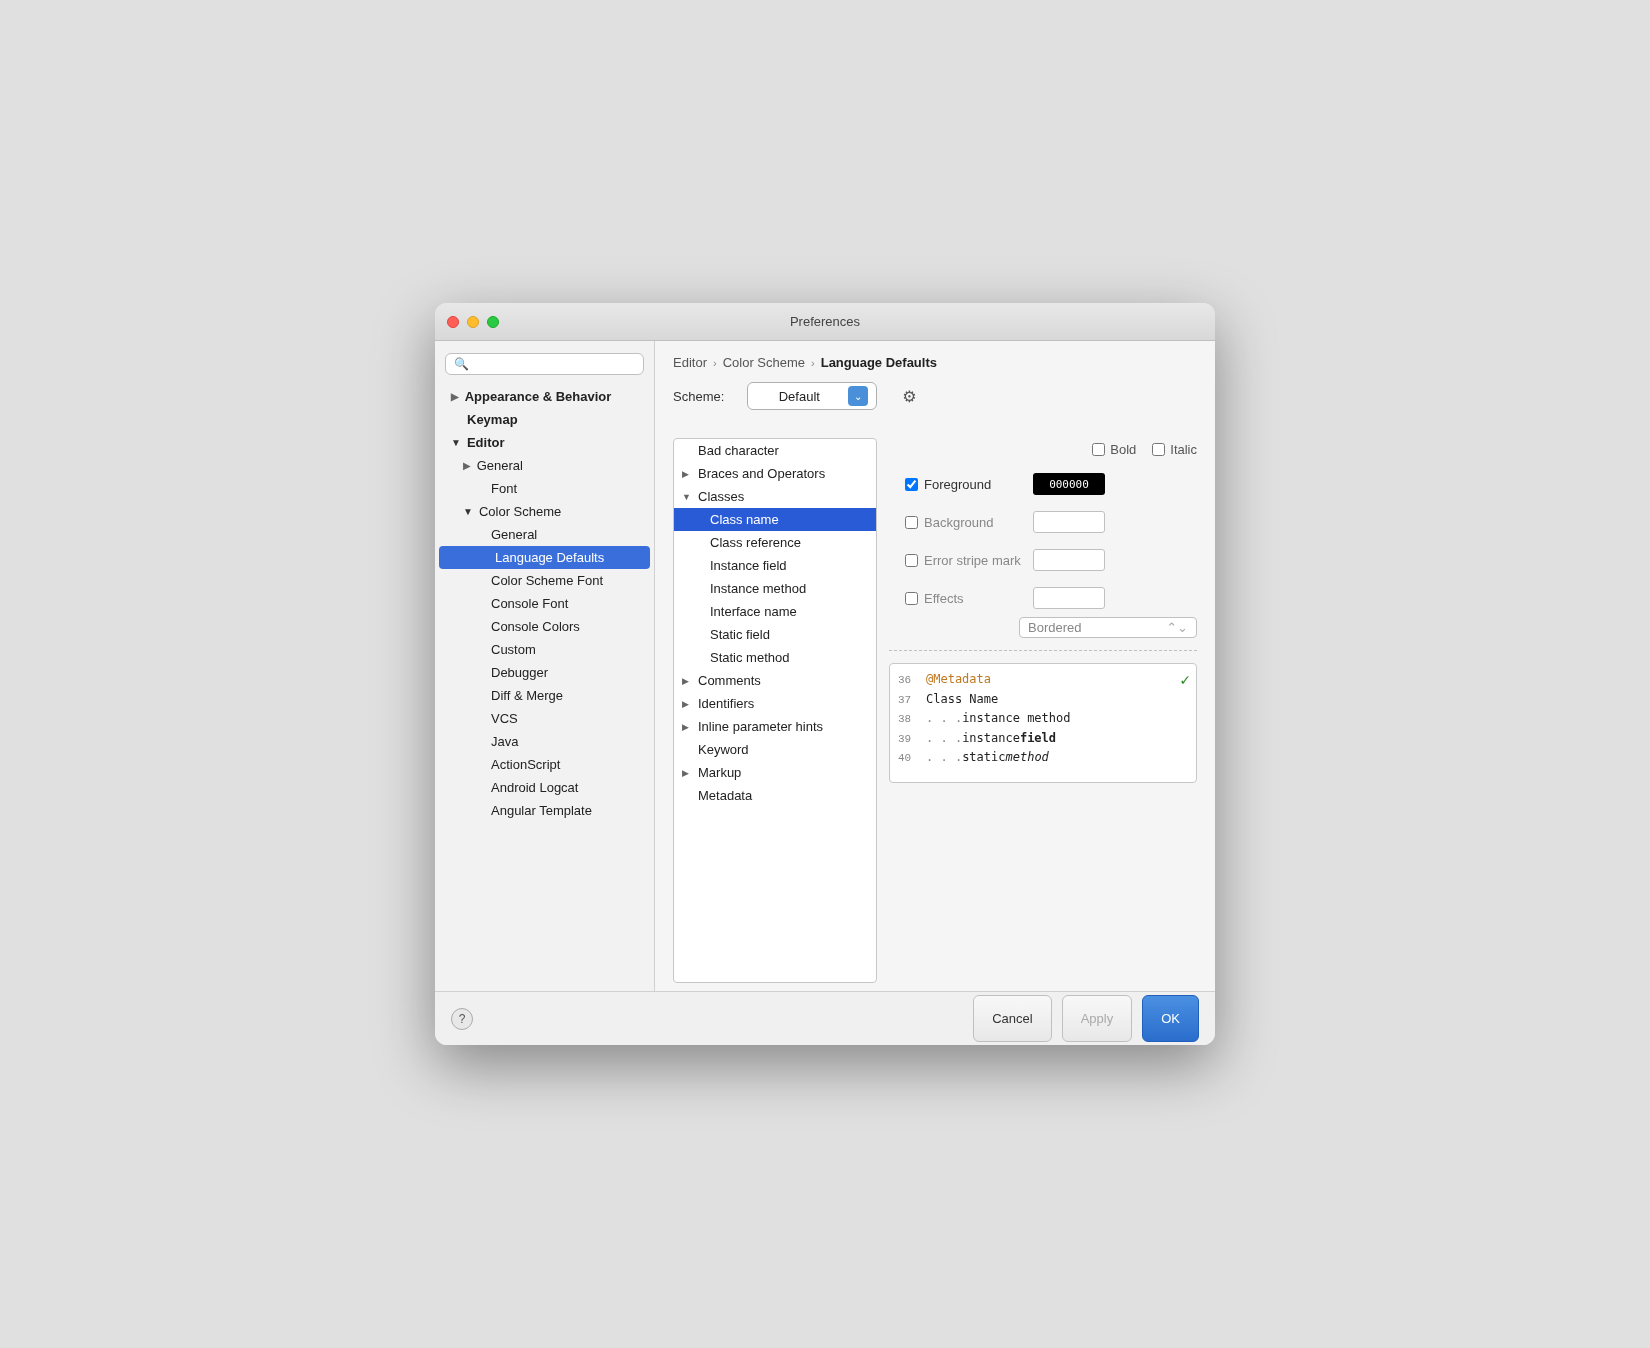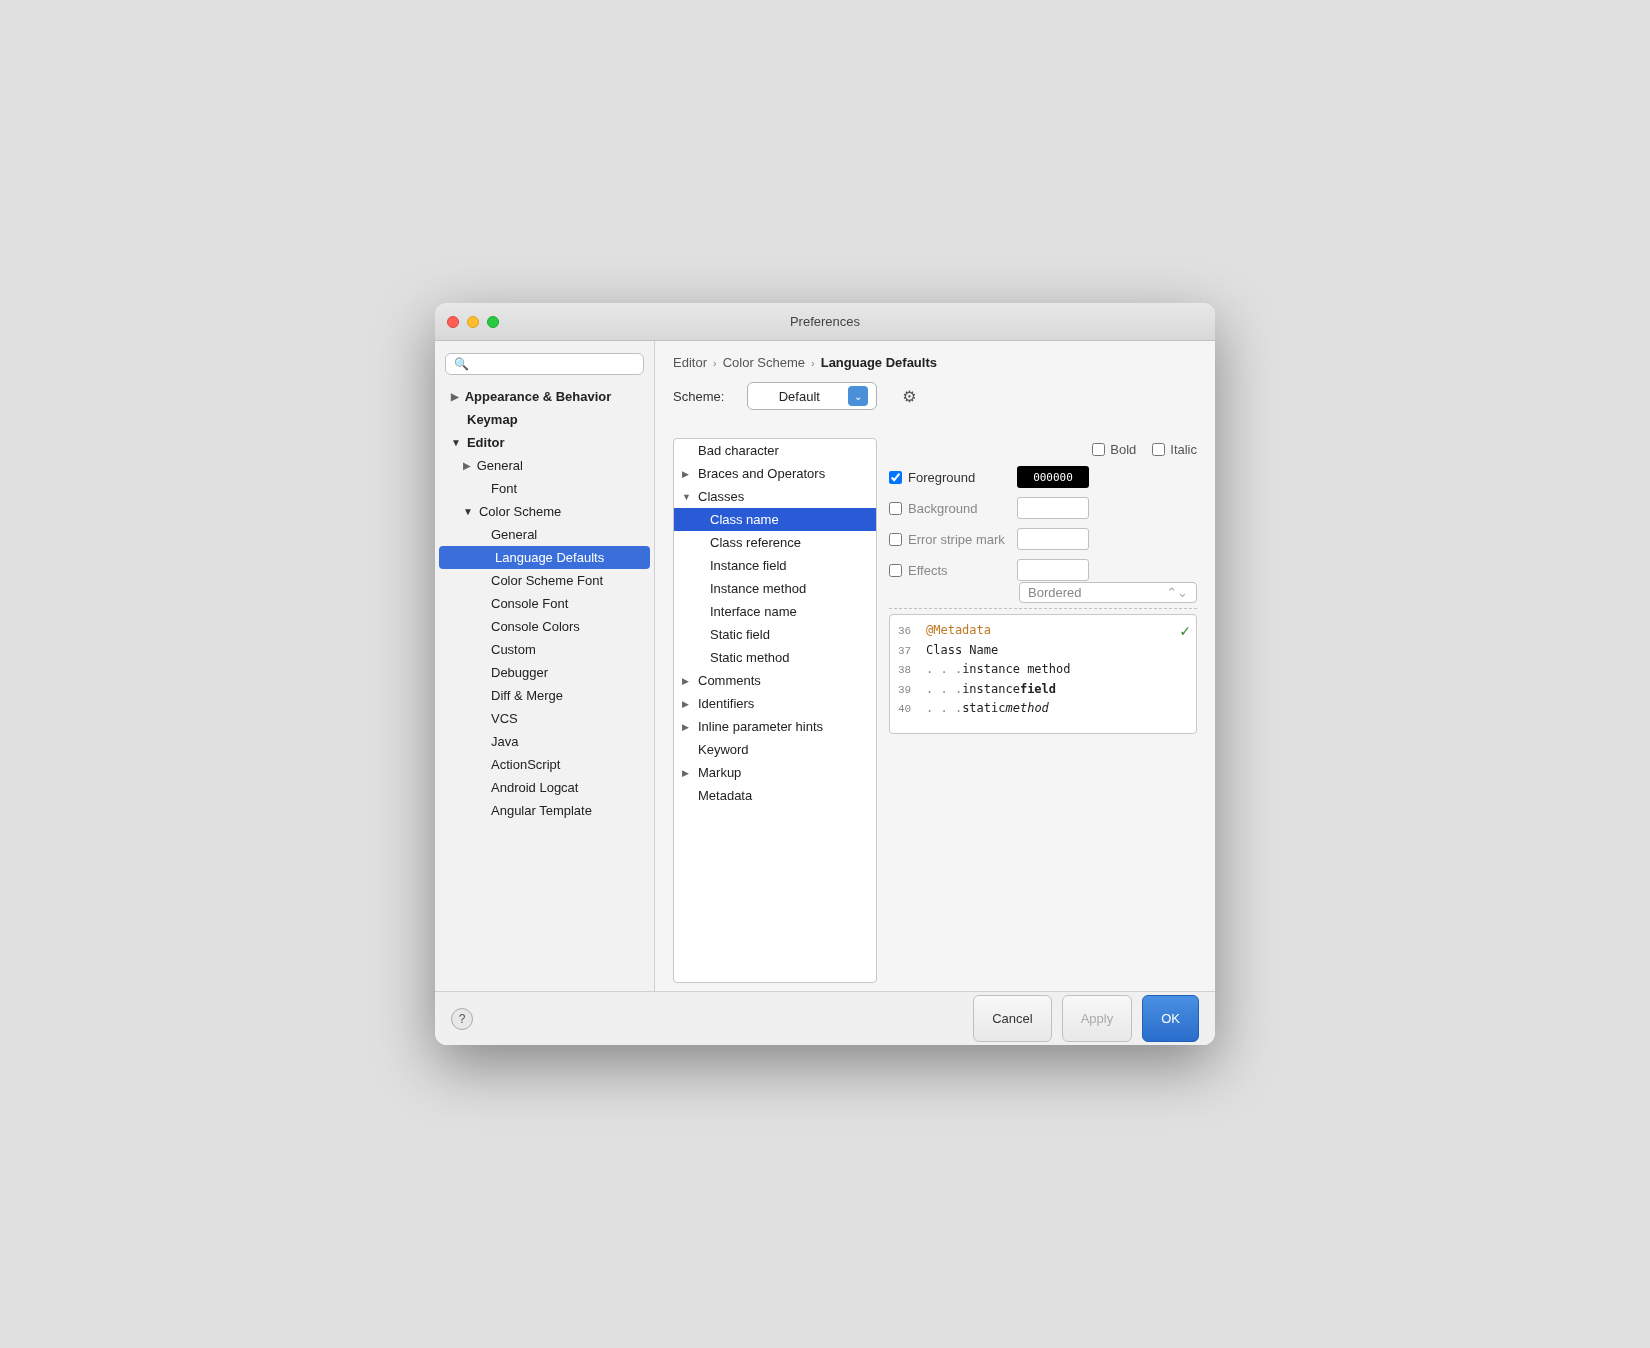--- a/index.html
+++ b/index.html
@@ -201,21 +201,21 @@
     .tree-item.level0 { padding-left: 8px; }
     .tree-item.level1 { padding-left: 20px; }
     .tree-triangle { font-size: 9px; color: #666; width: 10px; }
     .tree-item.selected .tree-triangle { color: white; }
 
     
     .right-panel {
       flex: 1;
       display: flex;
       flex-direction: column;
-      gap: 1px;
+      gap: 8px;
     }
     .options-row {
       display: flex;
       align-items: center;
       gap: 16px;
       justify-content: flex-end;
       padding: 4px 0;
     }
     .checkbox-label {
       display: flex;
@@ -232,20 +232,21 @@
       align-items: center;
       gap: 8px;
       padding: 4px 0;
     }
     .color-checkbox {
       display: flex;
       gap: 6px;
       font-size: 13px;
       color: #888;
       min-width: 120px;
+      margin-left: 16px;
     }
     .color-checkbox.active { color: #333; }
     .color-box {
       width: 72px;
       height: 22px;
       border: 1px solid #c0c0c0;
       border-radius: 3px;
       background: black;
       cursor: pointer;
     }

